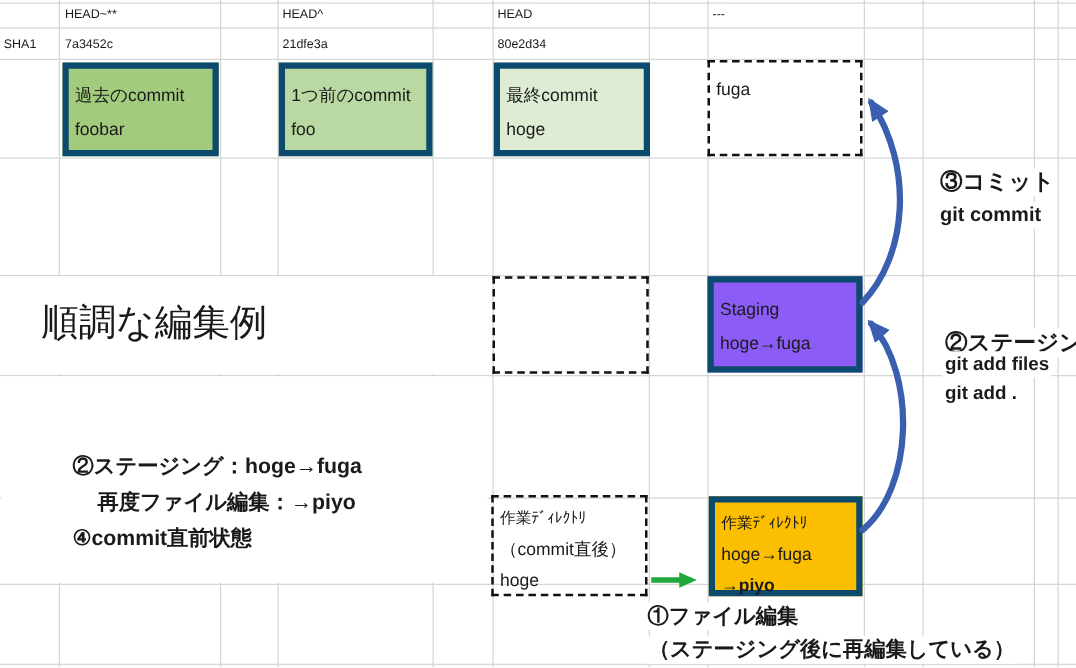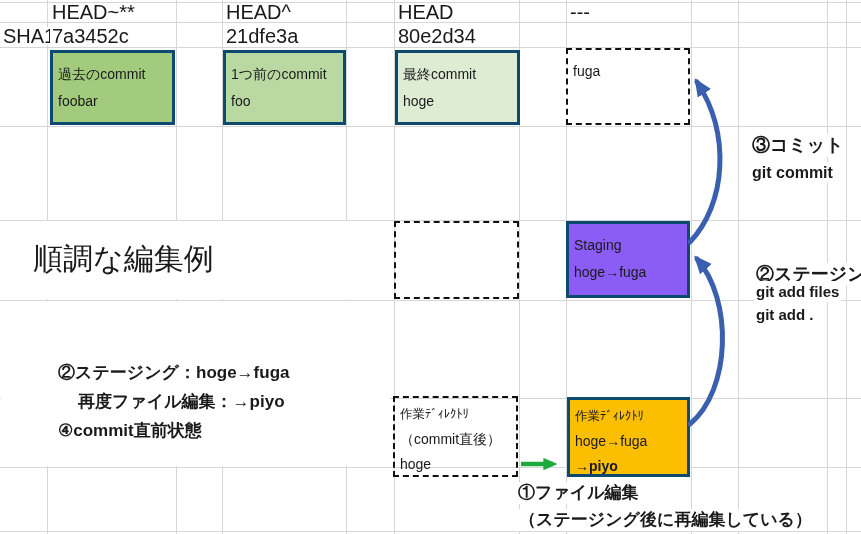--- a/index.html
+++ b/index.html
@@ -2,24 +2,24 @@
 <html><head>
 <meta charset="utf-8">
 <style>
   html,body{margin:0;padding:0;background:#fff;}
   #canvas{
     position:relative;width:861px;height:534px;background:#ffffff;overflow:hidden;
     font-family:"Liberation Sans",sans-serif;color:#1a1a1a;
   }
   .gridv{position:absolute;top:0;width:1px;height:534px;z-index:1;}
   .gridh{position:absolute;left:0;height:1px;width:861px;z-index:1;}
-  .cell{position:absolute;z-index:3;font-size:20px;line-height:18px;white-space:nowrap;background:#fff;padding:0 2px;}
+  .cell{position:absolute;z-index:3;font-size:10px;line-height:18px;white-space:nowrap;background:#fff;padding:0 2px;}
   .merge{position:absolute;background:#fff;z-index:2;}
   .box{position:absolute;z-index:3;box-sizing:border-box;font-size:14px;line-height:27px;padding:8px 0 0 5px;white-space:nowrap;}
-  .box.solid{border:3px solid #0c4a6e;}
+  .box.solid{border:5px solid #0c4a6e;}
   .box.dashed{border:2px dashed #111111;background:transparent;}
   .box .ln{display:block;}
   .box .small{font-size:12.5px;}
   .bold{font-weight:bold;}
   .note{position:absolute;z-index:3;background:#fff;white-space:nowrap;padding:0 2px;margin-left:28px;}
   .title{font-size:30px;line-height:44px;}
   .step{font-size:17px;line-height:22px;font-weight:bold;}
   .ann-jp{font-size:18px;line-height:23px;font-weight:bold;}
   .ann-cmd{font-size:15px;line-height:21px;font-weight:bold;}
   #past-commit-box{left:50px;top:50px;width:125px;height:75px;background:#a2cb7d;}

